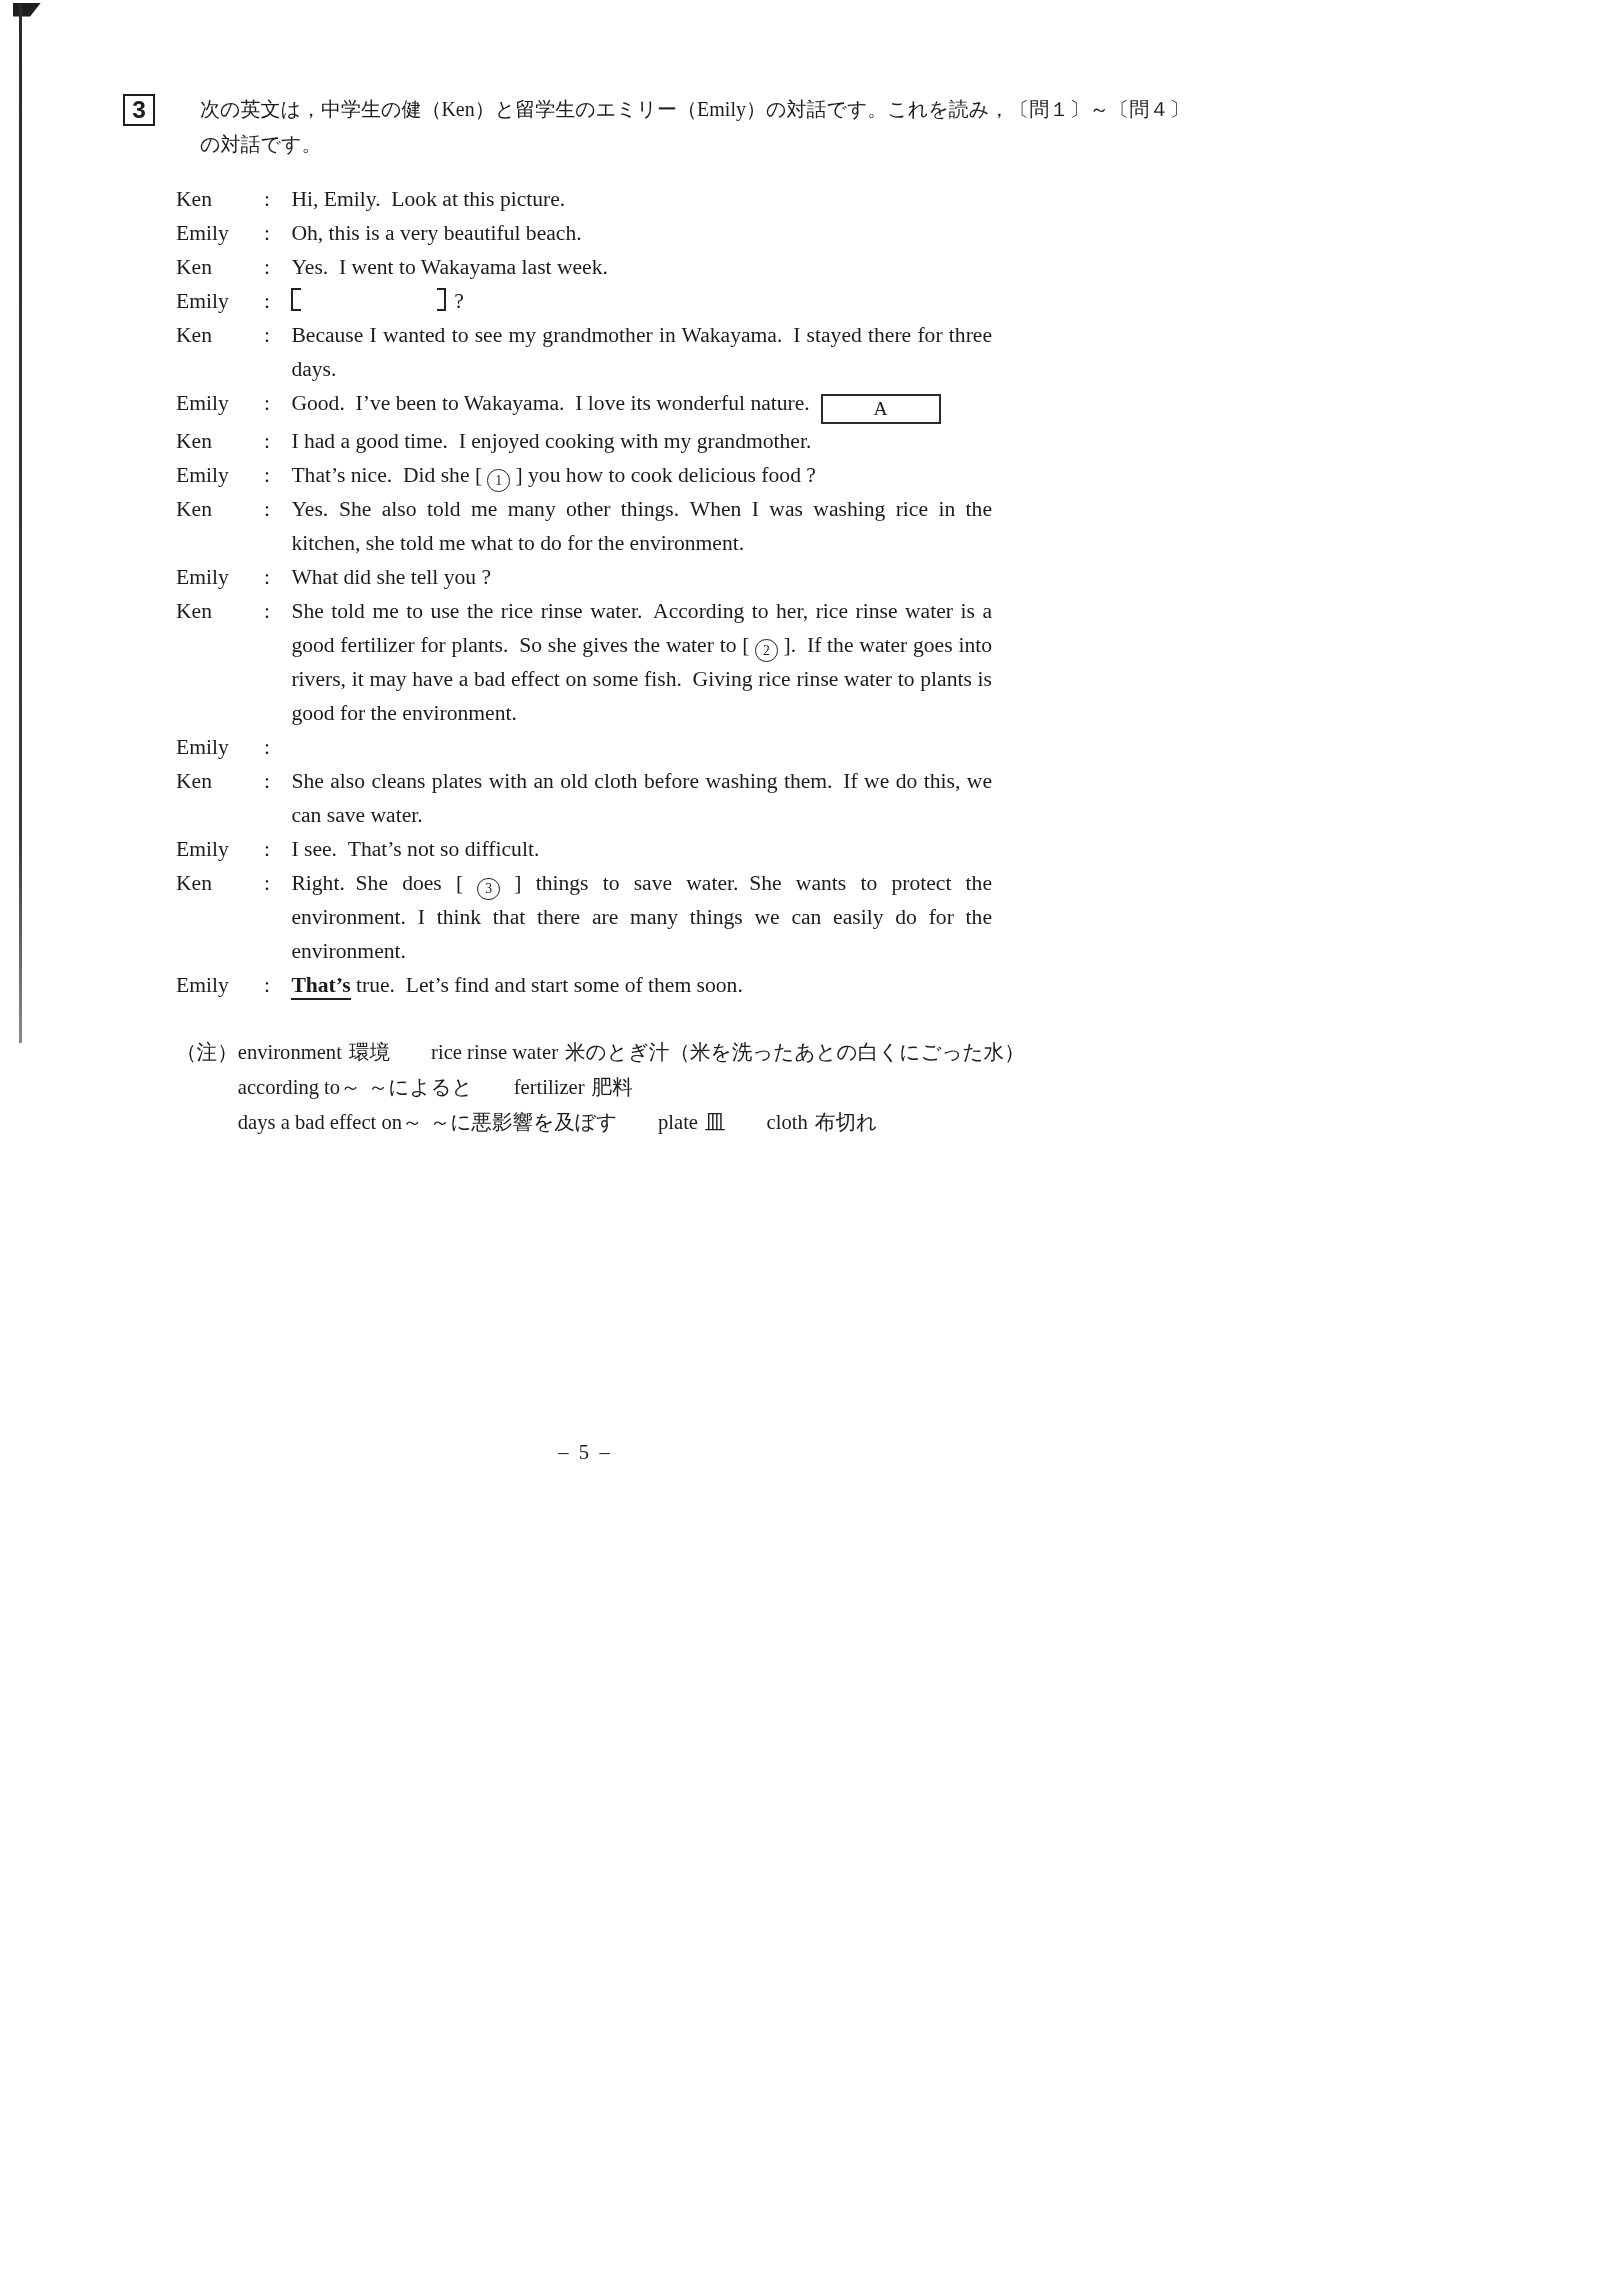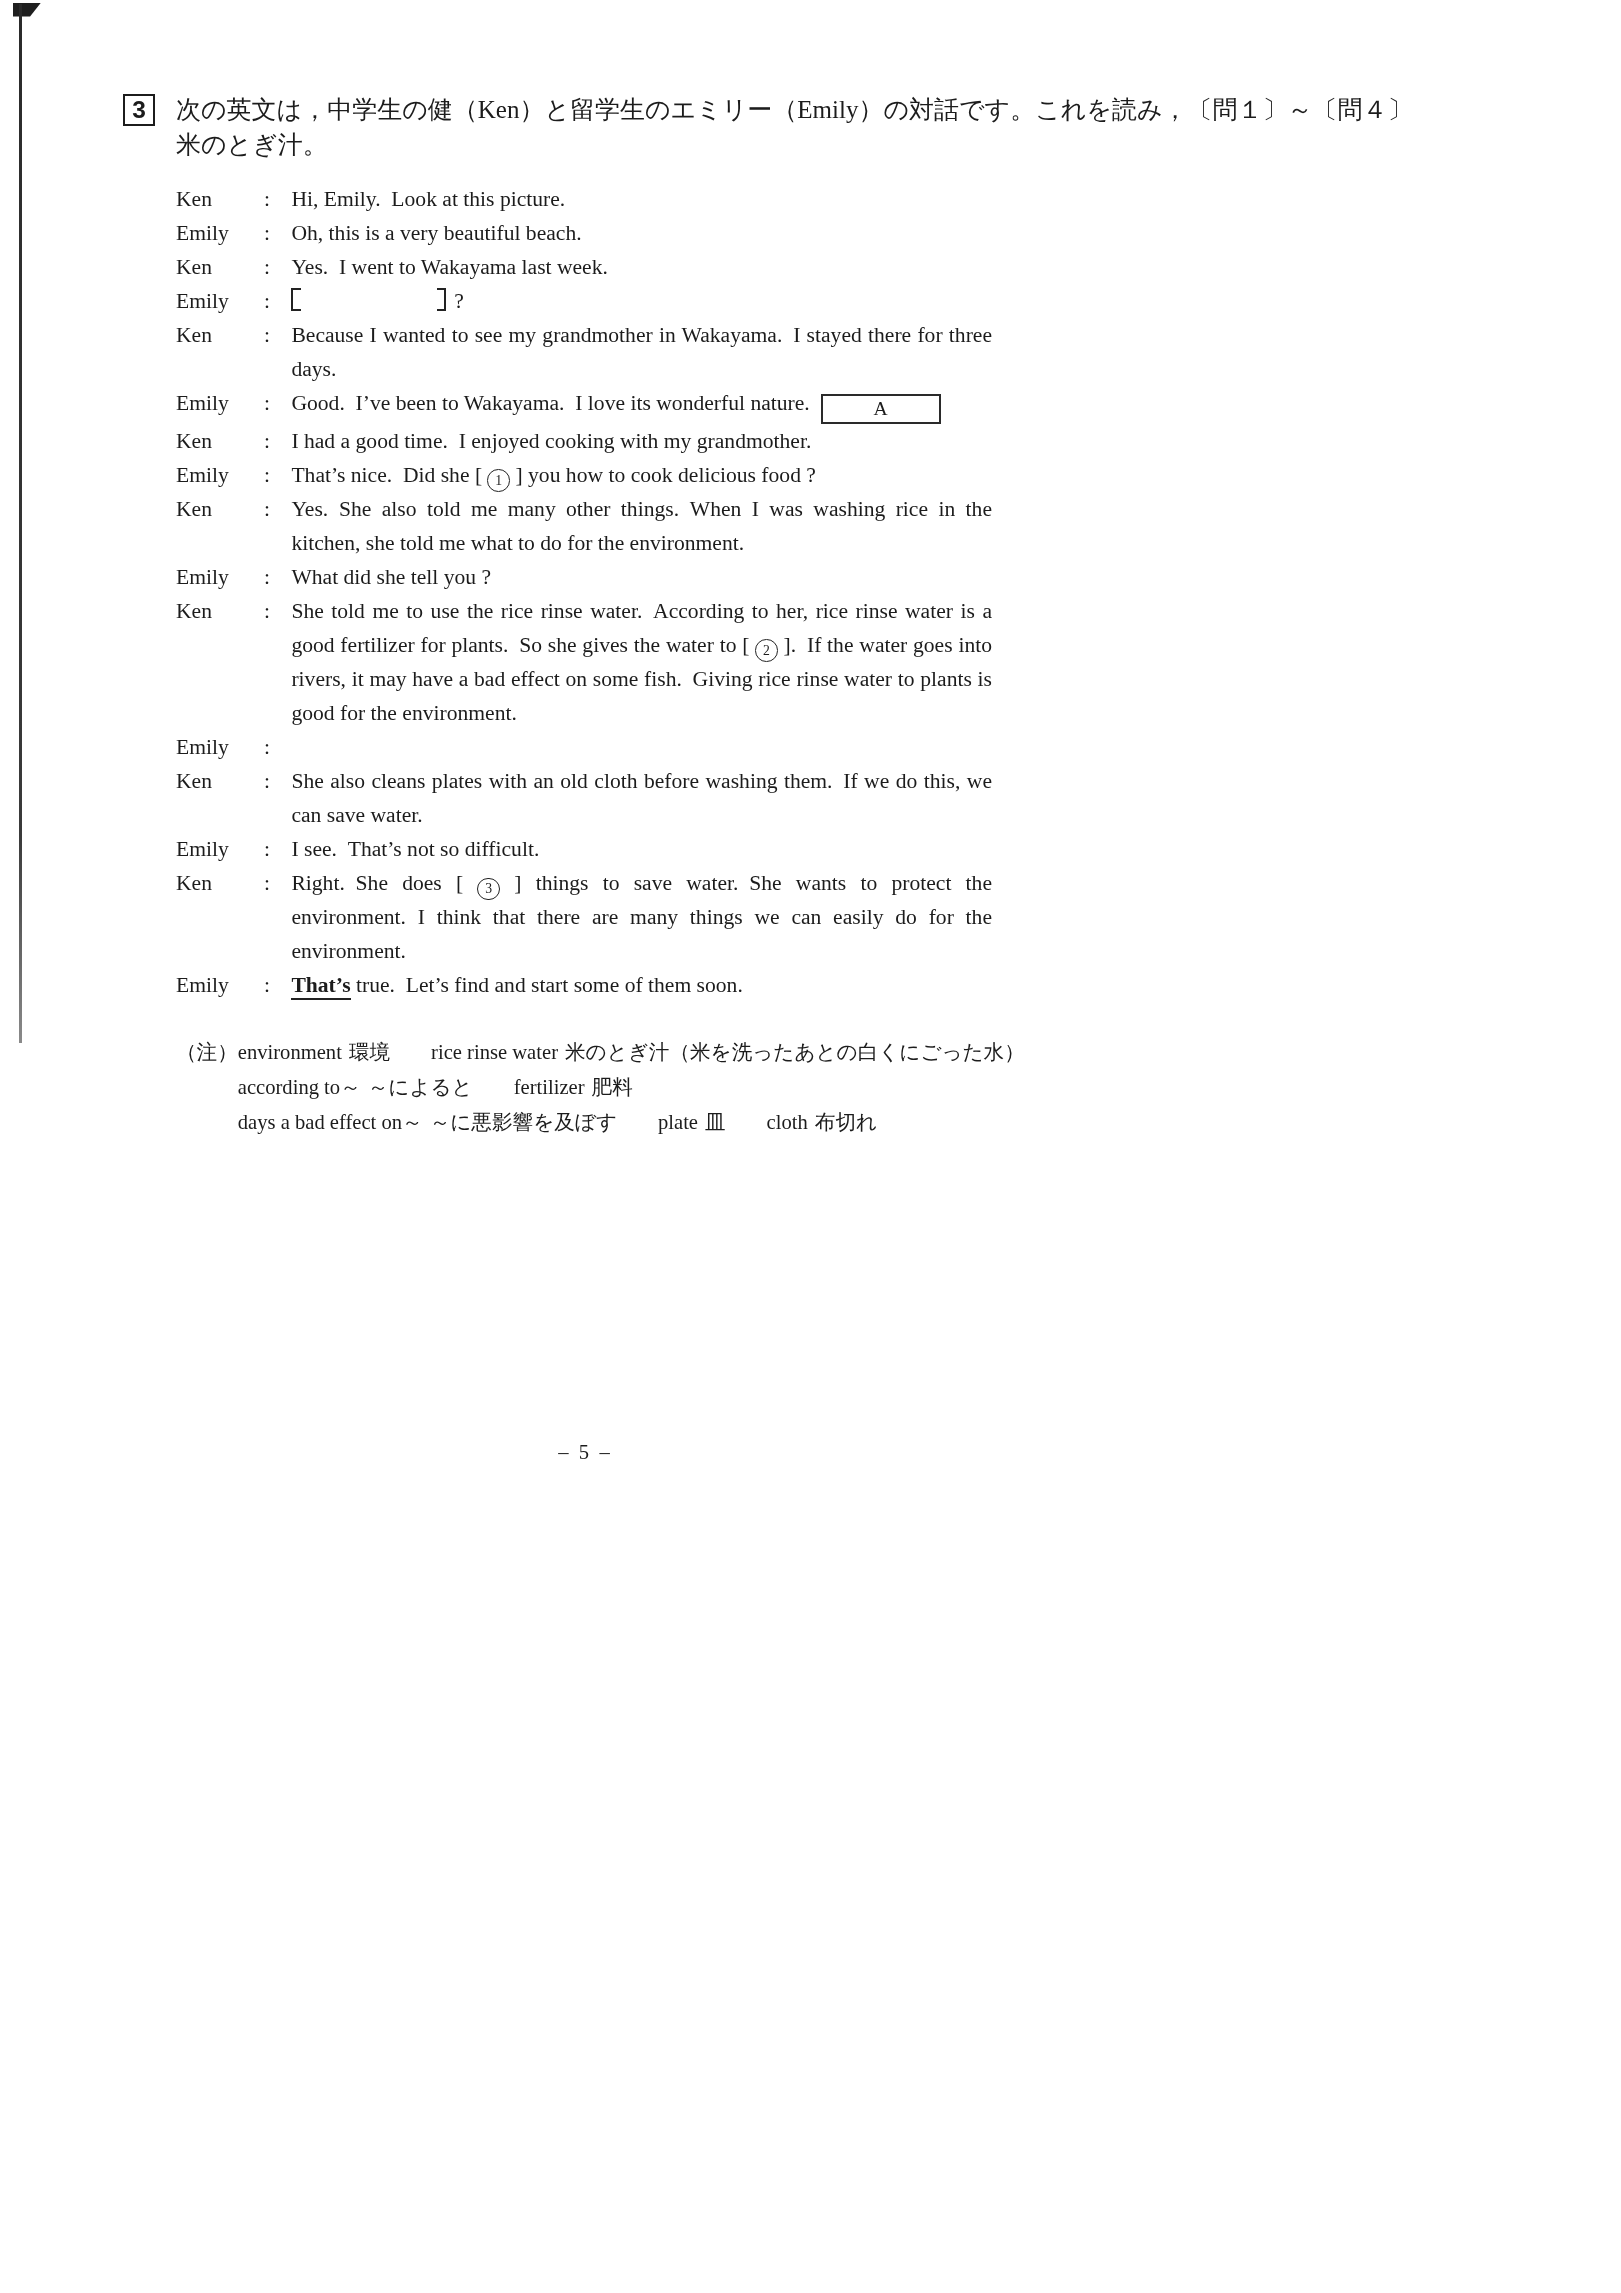--- a/index.html
+++ b/index.html
@@ -48,21 +48,21 @@
     top: 2px;
     width: 28px;
     height: 28px;
     border: 2.9px solid #1c1c1c;
     font-family: "Liberation Sans", "DejaVu Sans", sans-serif;
     font-weight: bold;
     font-size: 24.5px;
     line-height: 28px;
     text-align: center;
   }
-  .intro { font-size: 25px; line-height: 35px; }
+  .intro { font-size: 20px; line-height: 35px; margin-left: 24px; }
   .intro-line { white-space: nowrap; }
   
   .dialogue { font-size: 21.6px; line-height: 34px; }
   .turn { display: flex; align-items: flex-start; }
   .speaker { flex: 0 0 88px; }
   .colon { flex: 0 0 27.4px; }
   .speech { flex: 1 1 auto; text-align: justify; }
   .answer-box {
     display: inline-block;
     width: 116px;
@@ -138,21 +138,21 @@
 <div class="page">
   <div class="scan-corner"></div>
   <div class="scan-line"></div>
 
   <div class="content">
 
     <div class="section-header">
       <div class="section-num">3</div>
       <div class="intro">
         <div class="intro-line">次の英文は，中学生の健（Ken）と留学生のエミリー（Emily）の対話です。これを読み，〔問１〕～〔問４〕</div>
-        <div class="intro-line">米のとぎ汁。</div>
+        <div class="intro-line">の対話です。</div>
       </div>
     </div>
 
     <div class="dialogue">
         <div class="turn">
           <div class="speaker">Ken</div>
           <div class="colon">:</div>
           <div class="speech">Hi, Emily. Look at this picture.</div>
         </div>
         <div class="turn">

